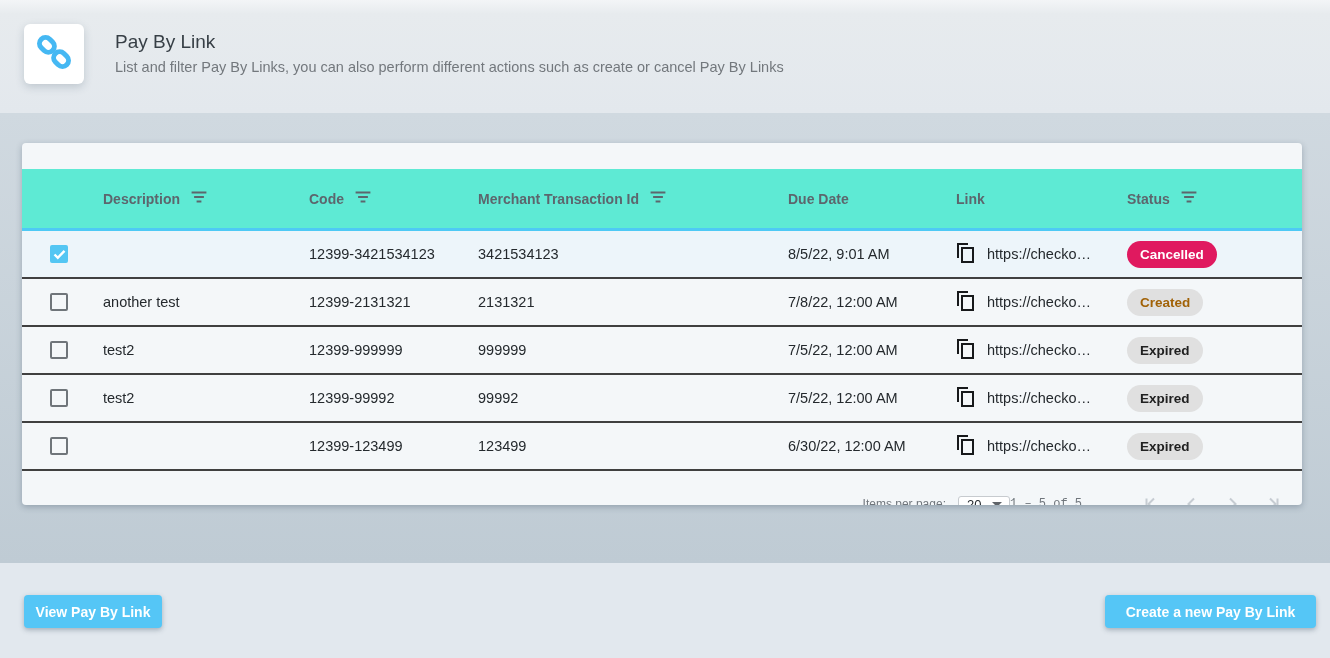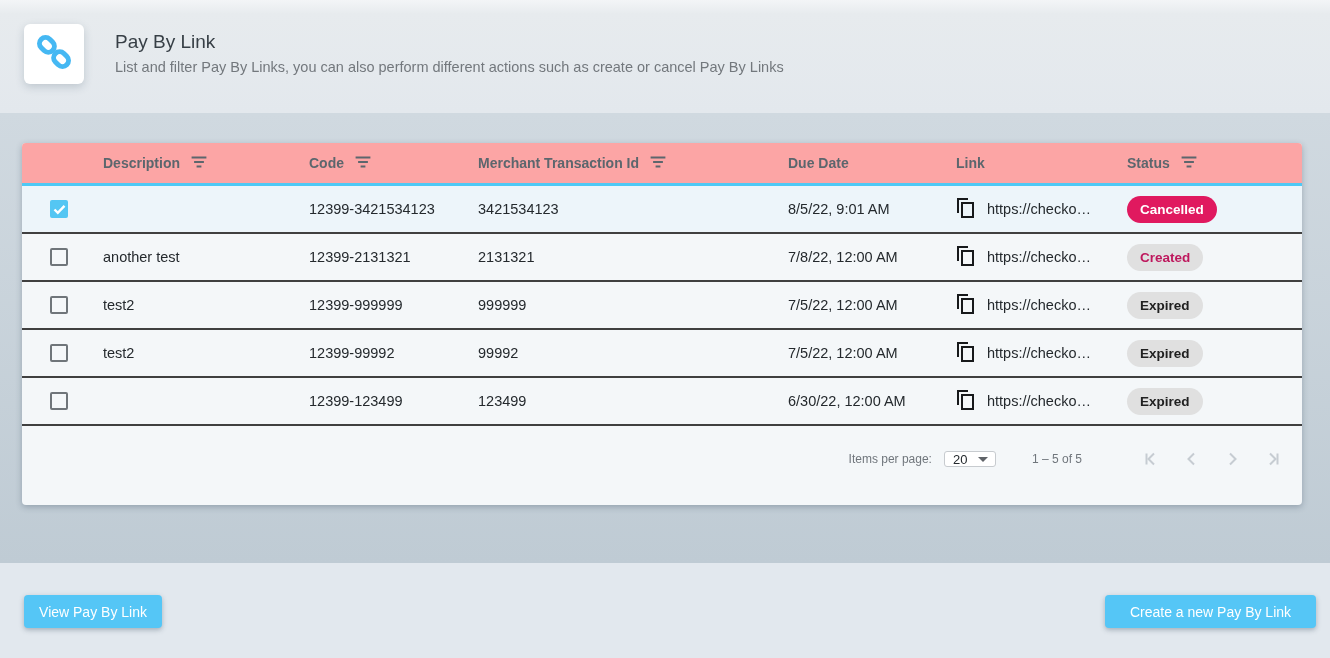--- a/index.html
+++ b/index.html
@@ -17,23 +17,23 @@
   .page-title { position:absolute; left:115px; top:31px; font-size:19px; color:#373f46; }
   .page-subtitle { position:absolute; left:115px; top:59px; font-size:14.5px; color:#73787d; }
 
   
   .mid-band { position:absolute; left:0; top:113px; width:1330px; height:450px;
     background:linear-gradient(180deg,#d0d9e0 0%,#bfcbd4 100%); }
   .card { position:absolute; left:22px; top:30px; width:1280px; height:362px;
     background:#f4f7f9; border-radius:4px; overflow:hidden;
     box-shadow:0 2px 6px rgba(40,60,80,.30); }
 
-  .thead { height:43px; background:#fca5a5; border-bottom:3px solid #4ec9f5;
+  .thead { height:62px; background:#5eead4; border-bottom:3px solid #4ec9f5;
     display:grid; grid-template-columns:81px 206px 169px 310px 168px 171px 1fr;
-    align-items:center; }
+    align-items:center;margin-top:26px; }
   .th { display:flex; align-items:center; gap:11px;
     font-size:14px; font-weight:bold; color:#5c666d; }
 
   .trow { height:48px; border-bottom:2px solid #404040; background:#f4f7f9;
     display:grid; grid-template-columns:81px 206px 169px 310px 168px 171px 1fr;
     align-items:center; font-size:14.5px; color:#24292d; }
   .trow.selected { background:#edf5fa; }
 
   .cb-cell { padding-left:28px; }
   .checkbox { width:18px; height:18px; border:2px solid #6f757a; border-radius:2px;
@@ -48,29 +48,29 @@
 
   
   .paginator { height:66px; display:flex; align-items:center; justify-content:flex-end;
     padding-right:18px; font-size:12px; color:#70767c;text-align:center; }
   .ipp-label { margin-right:12px; }
   .ipp-select { width:52px; height:16px; background:#ffffff; border:1px solid #c7cbcf;
     border-radius:3px; display:flex; align-items:center; justify-content:space-between;
     padding:0 7px 0 8px; color:#24292d; font-size:13px; }
   .caret { width:0; height:0; border-left:5px solid transparent; border-right:5px solid transparent;
     border-top:5px solid #5f6368; }
-  .range { margin-left:36px; margin-right:42px; }
+  .range { margin-right:42px;font-family:Liberation Mono, monospace; }
   .nav-btn { width:24px; height:24px; margin-left:16px; display:flex;
     align-items:center; justify-content:center; }
 
   
   .bottom-band { position:absolute; left:0; top:563px; width:1330px; height:95px;
     background:#e2e8ee; }
   .btn { position:absolute; top:32px; height:33px; background:#55c6f6; border:none;
-    border-radius:4px; color:#ffffff; font-weight:normal; font-size:14px;
+    border-radius:4px; color:#ffffff; font-weight:bold; font-size:14px;
     font-family:"Liberation Sans", sans-serif;
     display:flex; align-items:center; justify-content:center;
     box-shadow:0 2px 5px rgba(50,70,90,.35); cursor:pointer; }
   .btn-view { left:24px; width:138px; }
   .btn-create { left:1105px; width:211px; }
 </style>
 </head>
 <body>
 
 <div class="stage">
@@ -195,21 +195,21 @@
               <svg width="19" height="22" viewBox="0 0 19 22">
                 <g fill="none" stroke="#17191b" stroke-width="2">
                   <path d="M12 2 H2 V16"></path>
                   <rect x="6" y="6" width="11" height="14"></rect>
                 </g>
               </svg>
             </span>
             <span>https://checko…</span>
           </div>
           <div>
-            <span class="chip" style="background: rgb(224, 224, 224); color: #be185d;">Created</span>
+            <span class="chip" style="background: rgb(224, 224, 224); color: #a16207;">Created</span>
           </div>
         </div>
 
         <div class="trow">
           <div class="cb-cell">
             <div class="checkbox">
               
             </div>
           </div>
           <div>test2</div>

